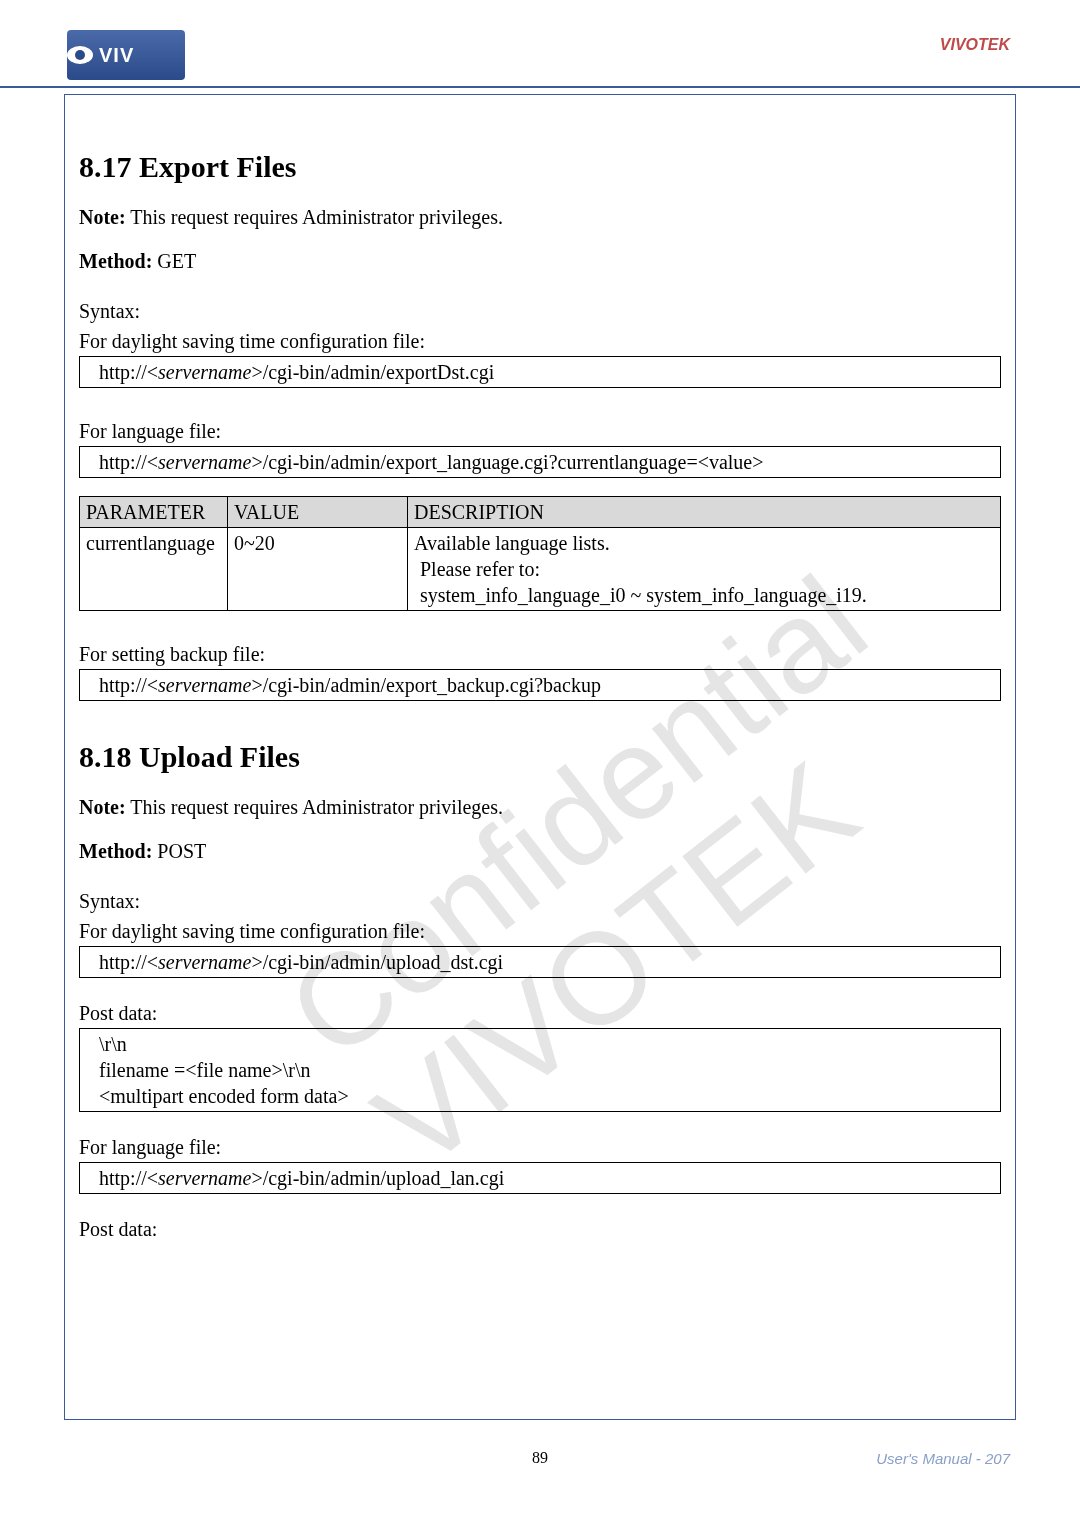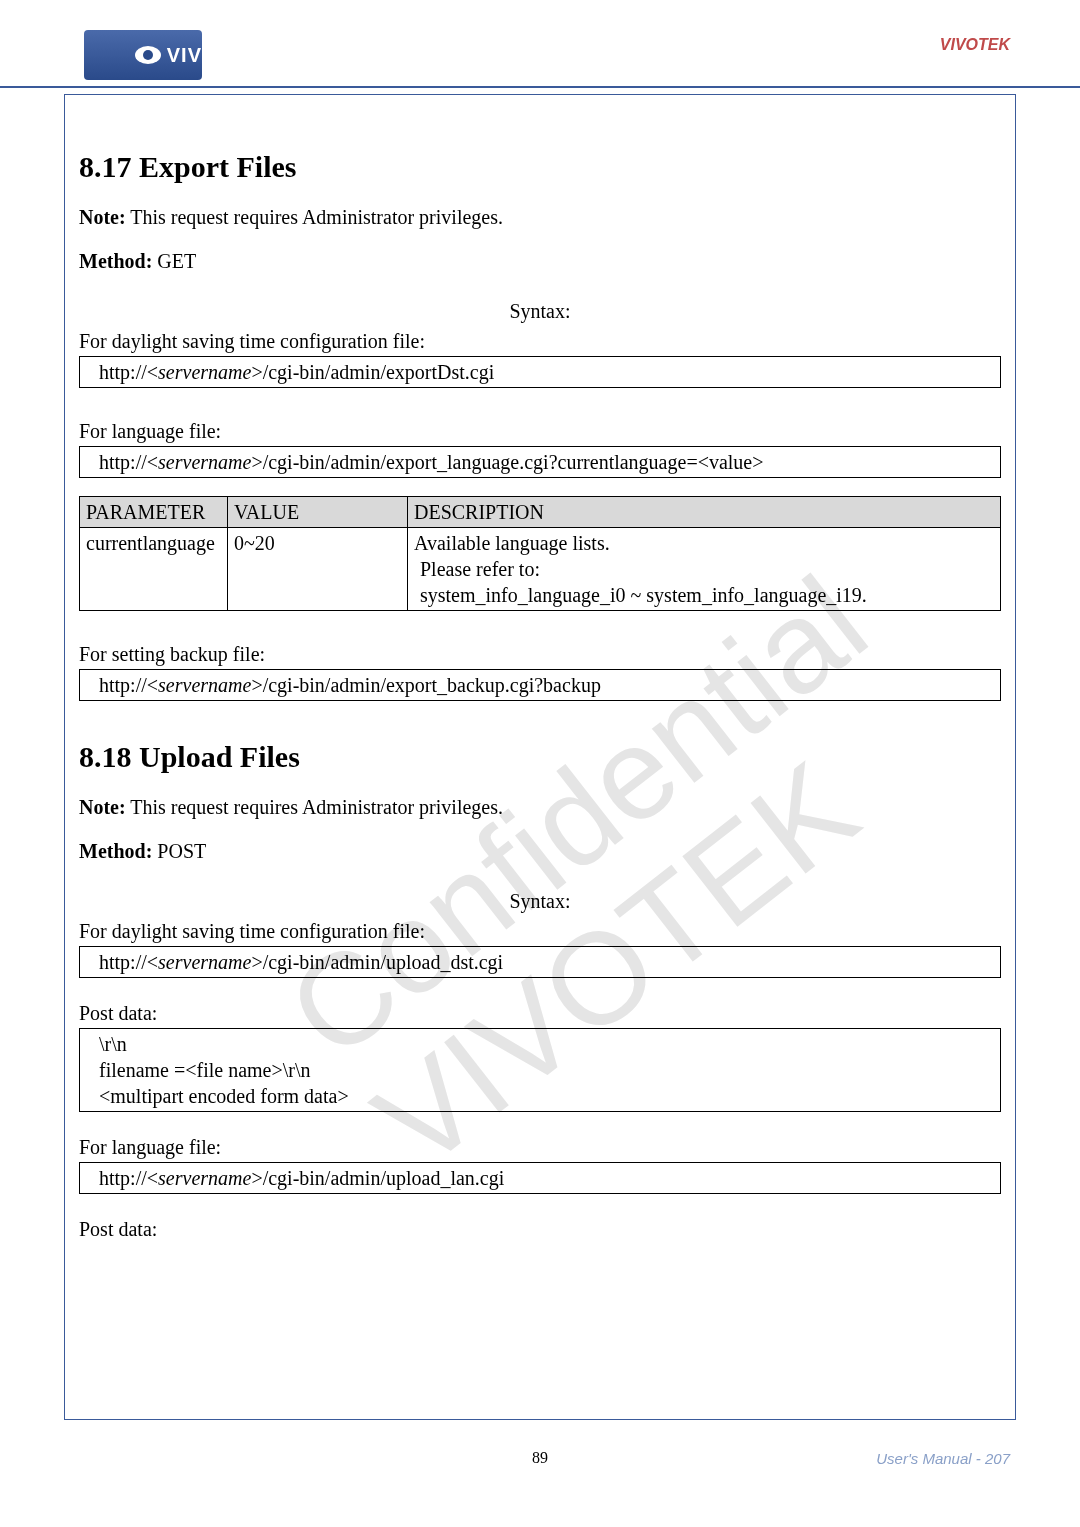--- a/index.html
+++ b/index.html
@@ -11,29 +11,29 @@
     position: relative;
     color: #000;
   }
   .header-bar {
     height: 88px;
     position: relative;
     border-bottom: 2px solid #3a5a9a;
   }
   .logo {
     position: absolute;
-    left: 84px;
+    left: 67px;
     top: 30px;
     width: 118px;
     height: 50px;
     background: linear-gradient(180deg, #4a6aaa 0%, #2a4a8a 100%);
     border-radius: 4px;
     display: flex;
     align-items: center;
-    justify-content: flex-end;
+    justify-content: flex-start;
   }
   .logo-eye {
     width: 26px;
     height: 18px;
     background: #fff;
     border-radius: 50%;
     margin-right: 6px;
     position: relative;
   }
   .logo-eye::after {
@@ -91,21 +91,21 @@
   .body-inner { position: relative; z-index: 1; font-size: 20px; line-height: 1.3; }
   h2.section {
     font-family: "Times New Roman", serif;
     font-weight: bold;
     font-size: 30px;
     margin-top: 42px;
     margin-bottom: 14px;
   }
   .para { margin-top: 18px; }
   .bold { font-weight: bold; }
-  .syntax-label { margin-top: 24px; text-align: center; }
+  .syntax-label { margin-top: 24px; }
   .sub-label { margin-top: 4px; }
   .box {
     border: 1px solid #000;
     padding: 2px 19px;
     margin-top: 2px;
     font-size: 20px;
     line-height: 1.3;
   }
   .note-gap { margin-top: 30px; }
   .italic { font-style: italic; }

